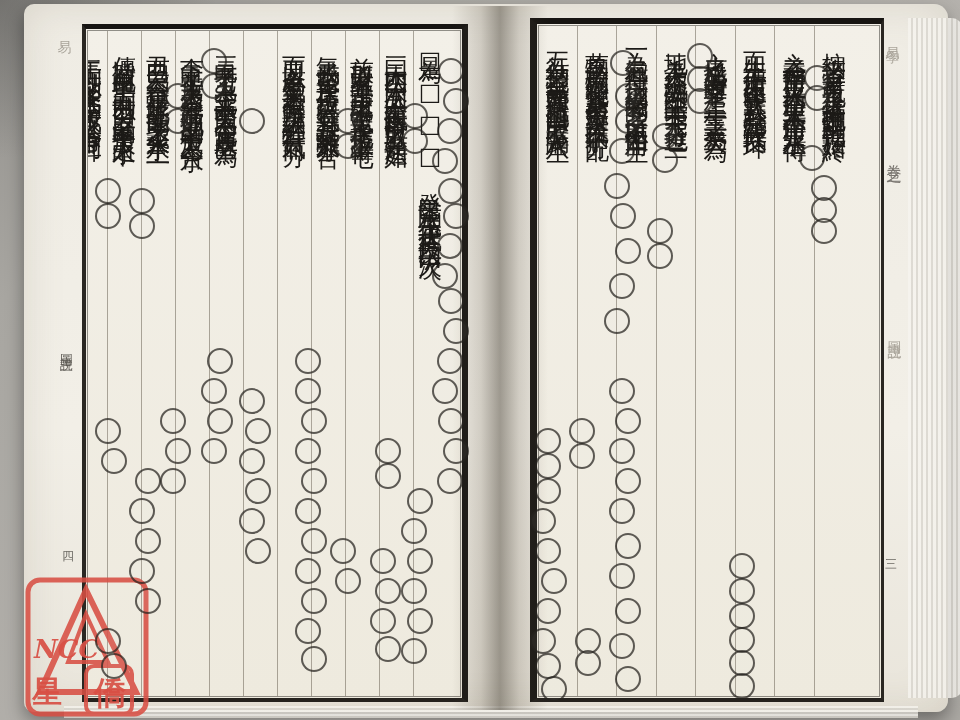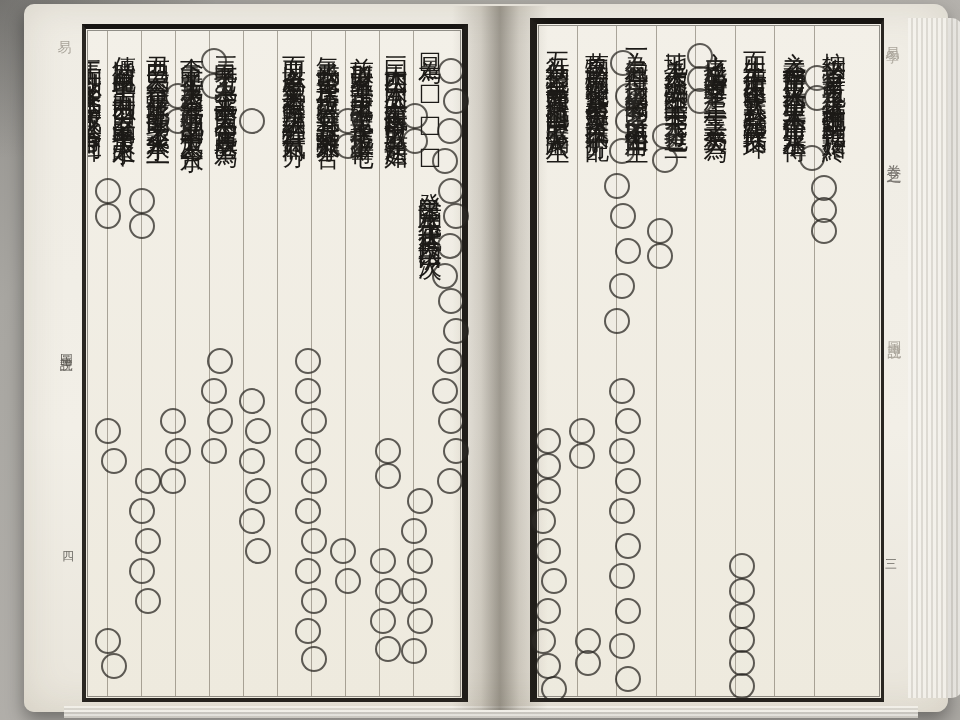--- a/index.html
+++ b/index.html
@@ -132,20 +132,33 @@
 
   <div class="edge-label faint" style="left:886px;top:36px;font-size:14px;">易學</div>
   <div class="edge-label" style="left:886px;top:152px;font-size:15px;color:#7a7670;">卷之三</div>
   <div class="edge-label faint" style="left:888px;top:330px;font-size:14px;">圖說三</div>
   <div class="edge-label" style="left:885px;top:550px;font-size:12px;">三</div>
 
   <div class="edge-label faint" style="left:58px;top:30px;font-size:14px;">易</div>
   <div class="edge-label" style="left:60px;top:344px;font-size:13px;color:#5d5a54;">圖說三</div>
   <div class="edge-label" style="left:62px;top:542px;font-size:12px;">四</div>
 
+  <div class="watermark">
+    <svg width="128" height="146" viewBox="0 0 128 146">
+      <g stroke="#d84f44" fill="none" stroke-width="5" opacity="0.88">
+        <rect x="4" y="6" width="118" height="134" rx="12"></rect>
+        <path d="M62 16 L112 118 L16 118 Z" stroke-width="6"></path>
+        <path d="M62 40 L84 88 L44 88 Z" stroke-width="4"></path>
+        <rect x="62" y="92" width="46" height="48" rx="8" stroke-width="4"></rect>
+      </g>
+      <text x="10" y="84" font-size="26" font-style="italic" font-weight="bold" fill="#d84f44" opacity="0.92" font-family="DejaVu Serif, serif">NCC</text>
+      <text x="8" y="128" font-size="30" font-weight="bold" fill="#d84f44" opacity="0.92" font-family="DejaVu Serif, serif">星</text>
+      <text x="70" y="130" font-size="32" font-weight="bold" fill="#d84f44" opacity="0.92" font-family="DejaVu Serif, serif">僑</text>
+    </svg>
+  </div>
 <div class="cmark" style="width: 22px; height: 22px; left: 817px; top: 78px;"></div>
     <div class="cmark" style="width: 22px; height: 22px; left: 817px; top: 98px;"></div>
     <div class="cmark" style="width: 22px; height: 22px; left: 824px; top: 188px;"></div>
     <div class="cmark" style="width: 22px; height: 22px; left: 824px; top: 210px;"></div>
     <div class="cmark" style="width: 22px; height: 22px; left: 824px; top: 231px;"></div>
     <div class="cmark" style="width: 22px; height: 22px; left: 812px; top: 158px;"></div>
     <div class="cmark" style="width: 22px; height: 22px; left: 742px; top: 566px;"></div>
     <div class="cmark" style="width: 22px; height: 22px; left: 742px; top: 591px;"></div>
     <div class="cmark" style="width: 22px; height: 22px; left: 742px; top: 616px;"></div>
     <div class="cmark" style="width: 22px; height: 22px; left: 742px; top: 640px;"></div>

